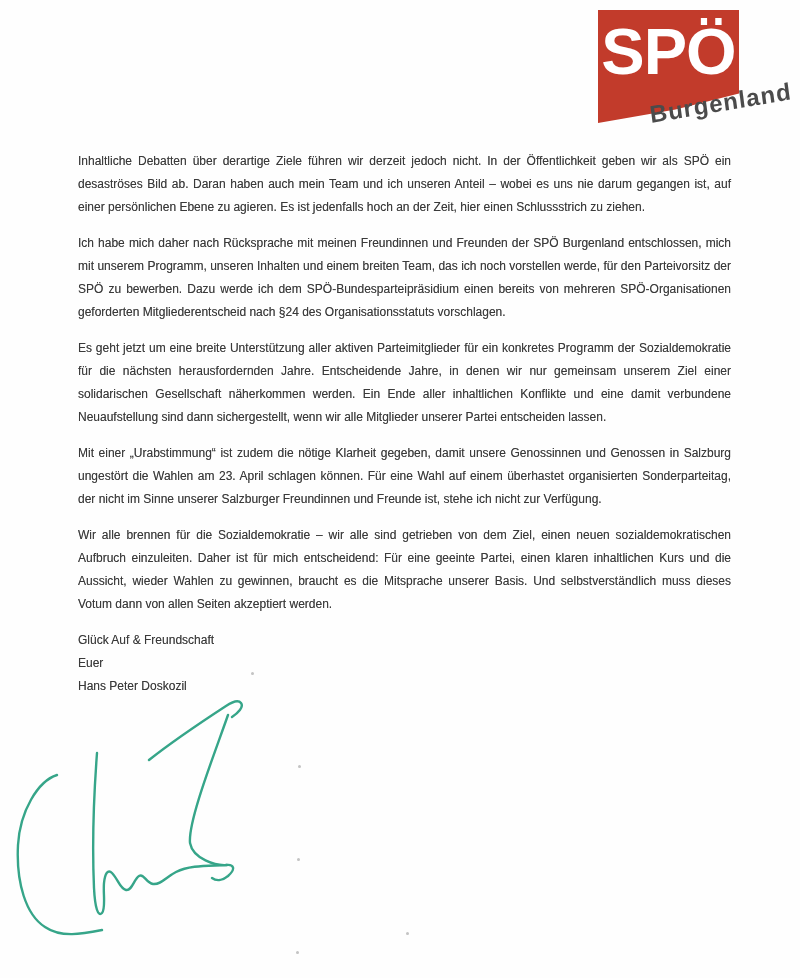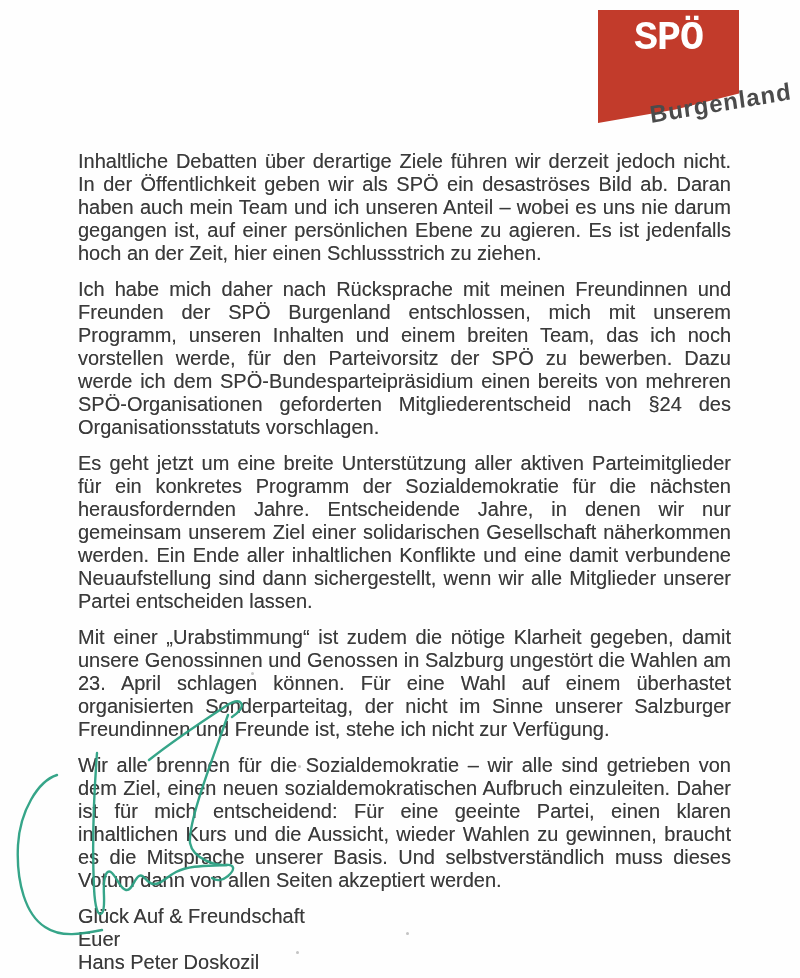--- a/index.html
+++ b/index.html
@@ -8,33 +8,33 @@
     font-family:"Liberation Sans", sans-serif; overflow:hidden;
   }
   
   .logo-flag {
     position:absolute; left:598px; top:10px; width:141px; height:113px;
     background:#c23b2b;
     clip-path:polygon(0 0, 100% 0, 100% 74%, 55% 88%, 0 100%);
     display:flex; justify-content:center;
   }
   .logo-text {
-    color:#ffffff; font-weight:700; font-size:40px; line-height:1;
-    letter-spacing:-1px; margin-top:9px;font-family:Liberation Mono, monospace;
+    color:#ffffff; font-weight:700; font-size:65px; line-height:1;
+    letter-spacing:-1px; margin-top:9px;
   }
   .logo-region {
     position:absolute; left:650px; top:101px;
     font-size:24px; font-weight:700; color:#4b4b4b;
     letter-spacing:1px; transform:rotate(-9.5deg) skewX(-2deg);
     transform-origin:left center; white-space:nowrap;
   }
   
   .letter-body {
     position:absolute; left:78px; top:150px; width:653px;
-    color:#3a3a3a; font-size:20px; line-height:23px;
+    color:#3a3a3a; font-size:12px; line-height:23px;
     text-align:justify; text-shadow:0 0 0.6px rgba(58,58,58,0.55);
   }
   .letter-body p { margin:0 0 13px 0; }
   .closing { margin-top:6px; text-align:left; }
   .closing div { line-height:23px; }
   
   .sig { position:absolute; left:8px; top:693px; pointer-events:none; }
   
   .speck {
     position:absolute; width:3px; height:3px; border-radius:50%;

